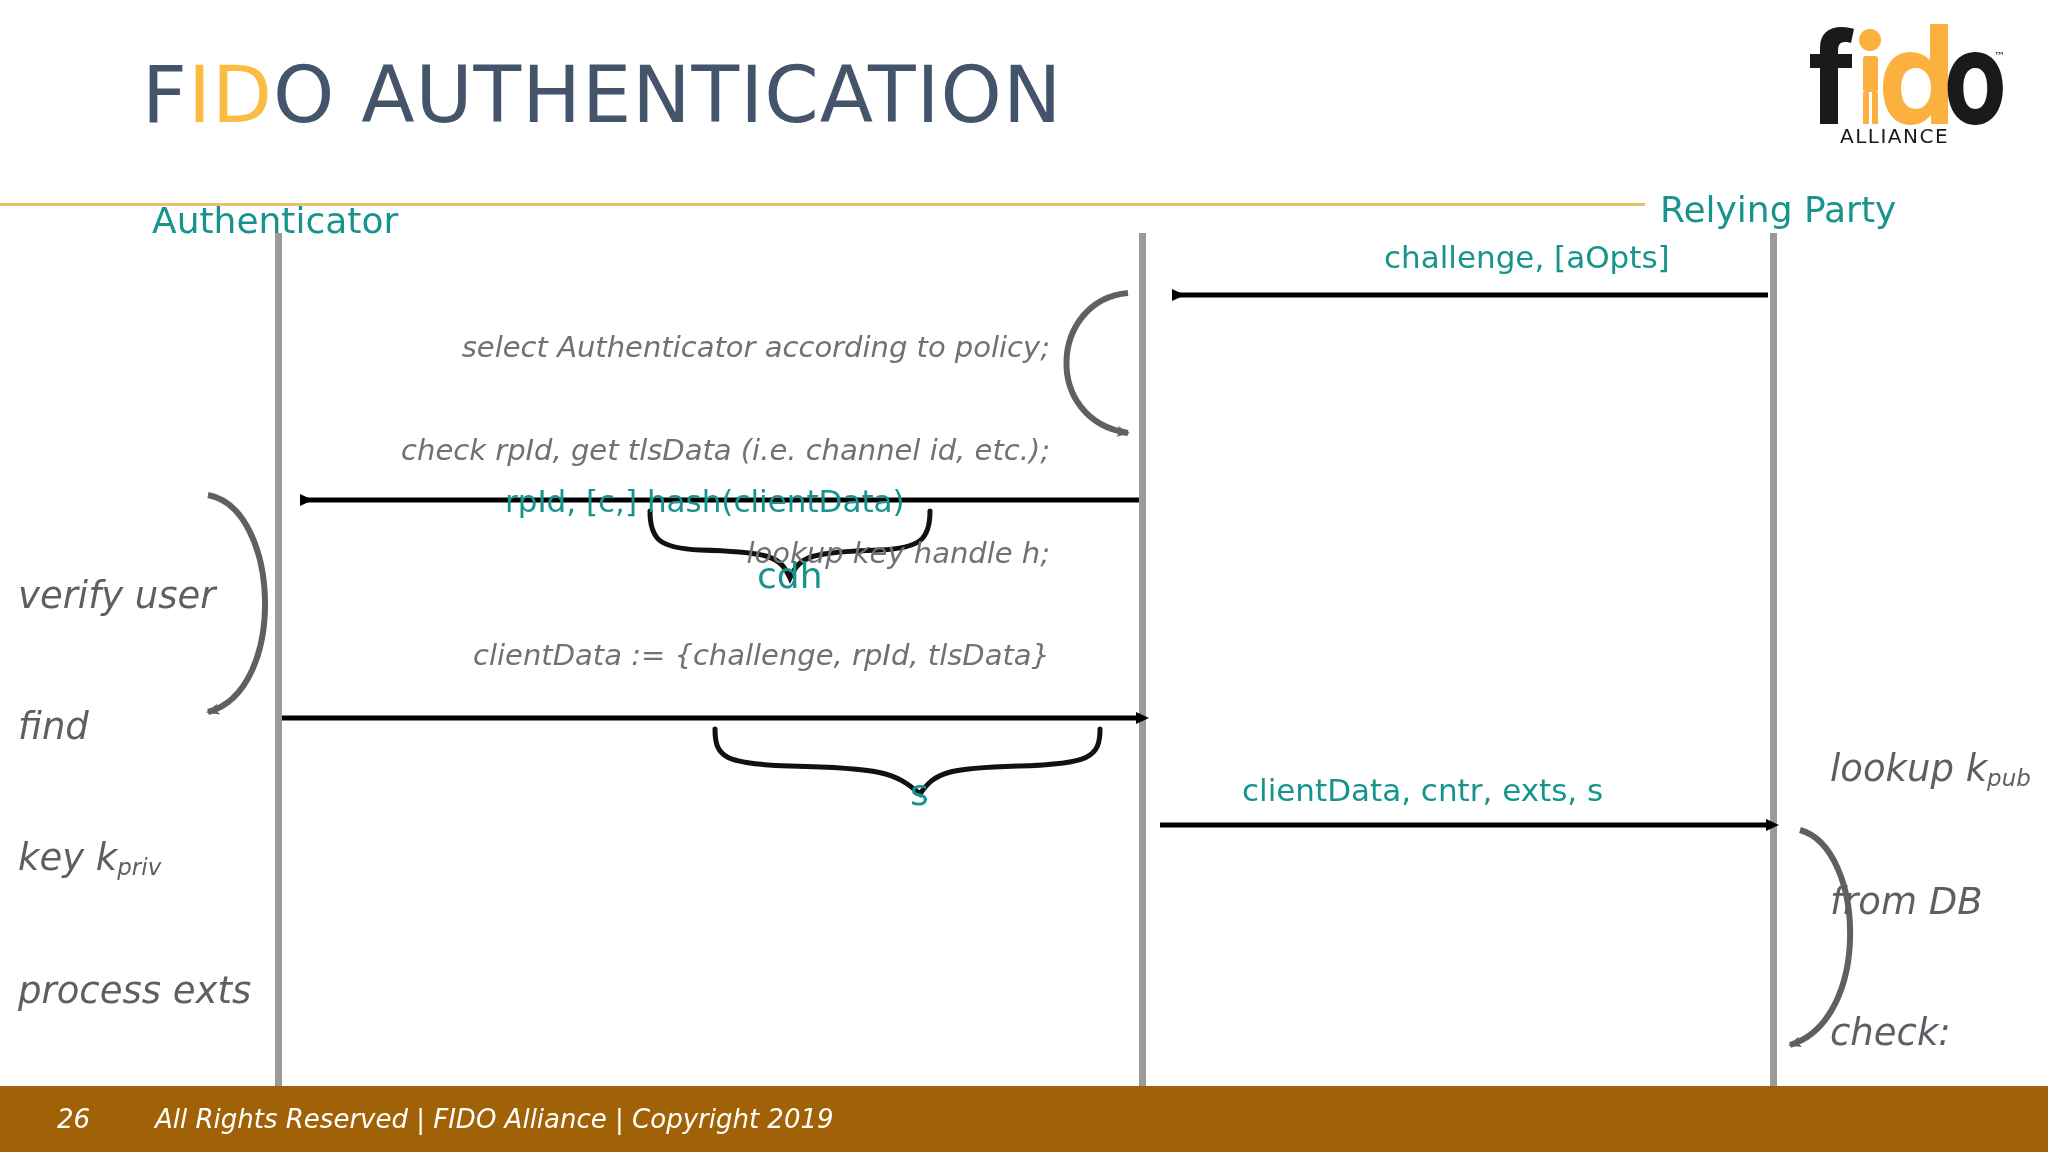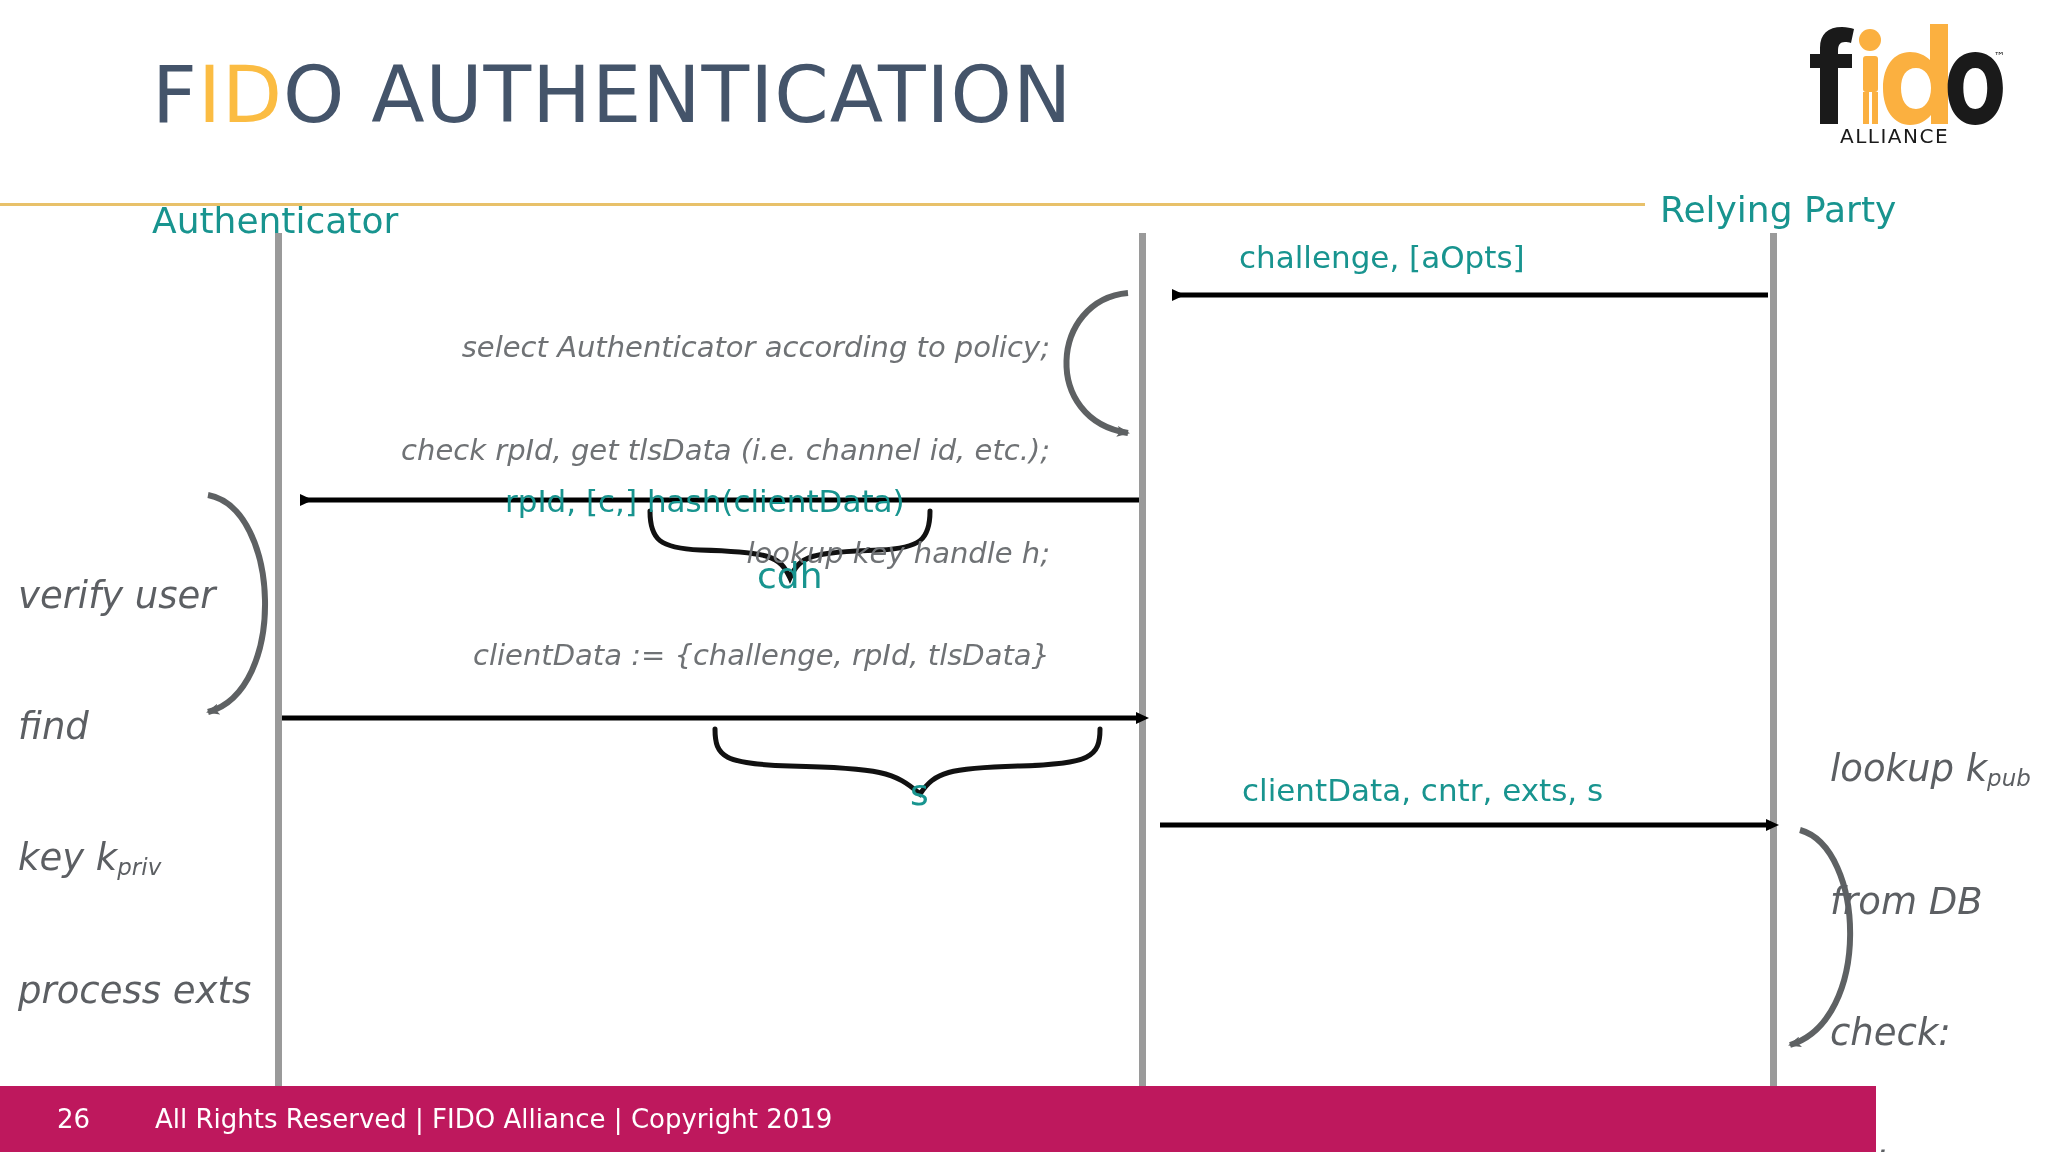--- a/index.html
+++ b/index.html
@@ -7,21 +7,21 @@
     width:2048px;height:1152px;
     background:#ffffff;
     font-family:"DejaVu Sans", sans-serif;
     overflow:hidden;
     position:relative;
   }
   #slide{position:absolute;inset:0;width:2048px;height:1152px;}
 
   
   .title{
-    position:absolute;left:152px;top:56px;
+    position:absolute;left:142px;top:56px;
     font-family:"DejaVu Sans", sans-serif;
     font-size:78px;font-weight:400;letter-spacing:1px;
     color:#44546a;white-space:nowrap;line-height:1;
   }
   .title .hl{color:#fbbc42;}
 
   .logo{position:absolute;right:42px;top:24px;width:200px;height:120px;}
 
   .gold-rule{
     position:absolute;left:0;top:203px;height:3px;
@@ -67,37 +67,38 @@
   }
   .note .ln{display:block;}
   .note sub{font-size:.62em;vertical-align:-0.22em;font-style:italic;}
 
   
   .msg{
     position:absolute;
     font-family:"DejaVu Sans", sans-serif;
     font-size:31px;color:#18948f;white-space:nowrap;line-height:1;
   }
-  #msg-challenge{left:1239px;top:242px;}
+  #msg-challenge{left:1384px;top:242px;}
   #msg-rpid{left:505px;top:450px;margin-top:36px;}
   #msg-clientdata{left:358px;top:665px;}
   #msg-cntr{left:1242px;top:775px;}
 
   .brace-lbl{
     position:absolute;
     font-family:"DejaVu Sans", sans-serif;
     font-size:36px;color:#18948f;white-space:nowrap;line-height:1;
   }
   #lbl-cdh{left:757px;top:558px;}
   #lbl-s{left:910px;top:775px;}
 
   
   .footer{
-    position:absolute;left:0;bottom:0;width:1876px;height:66px;
-    background:#be185d;
+    position:absolute;left:0;bottom:0;width:2048px;height:66px;
+    background:#a16207;
+    font-style:italic;
   }
   .footer .pg{
     position:absolute;left:57px;top:50%;transform:translateY(-50%);
     font-family:"DejaVu Sans", sans-serif;font-size:26px;color:#ffffff;
   }
   .footer .cr{
     position:absolute;left:155px;top:50%;transform:translateY(-50%);
     font-family:"DejaVu Sans", sans-serif;font-size:26px;color:#ffffff;
     white-space:nowrap;
   }

